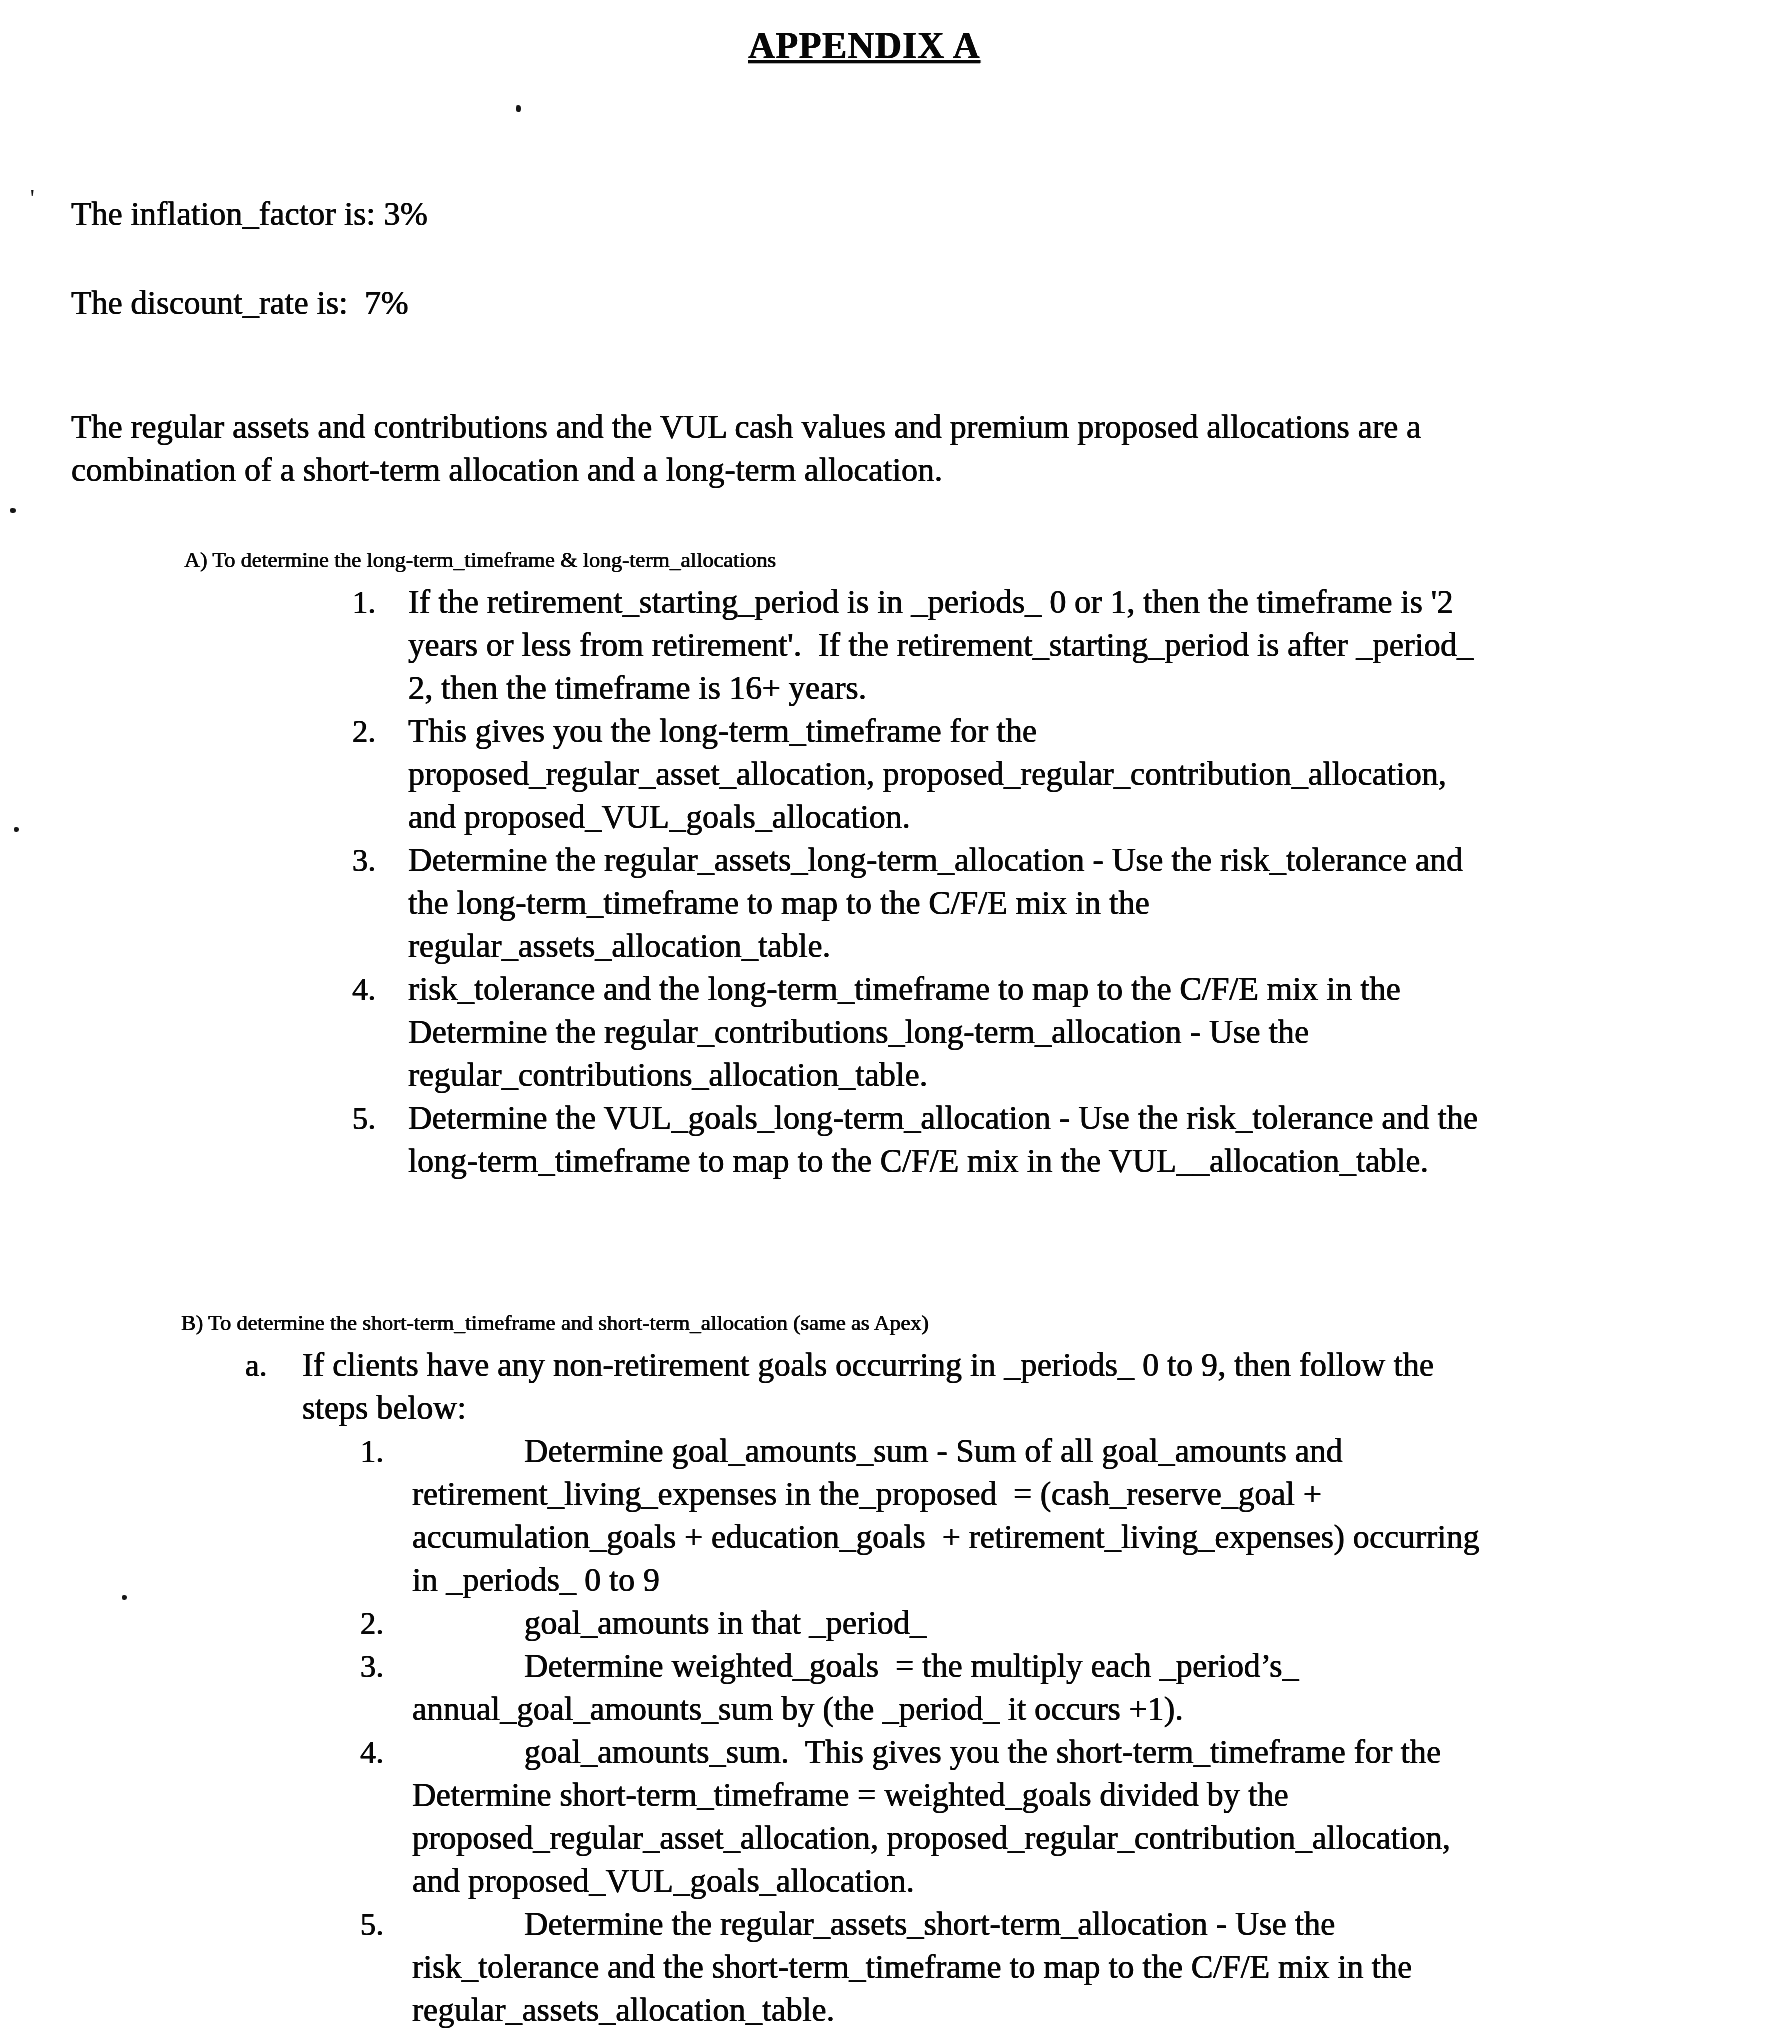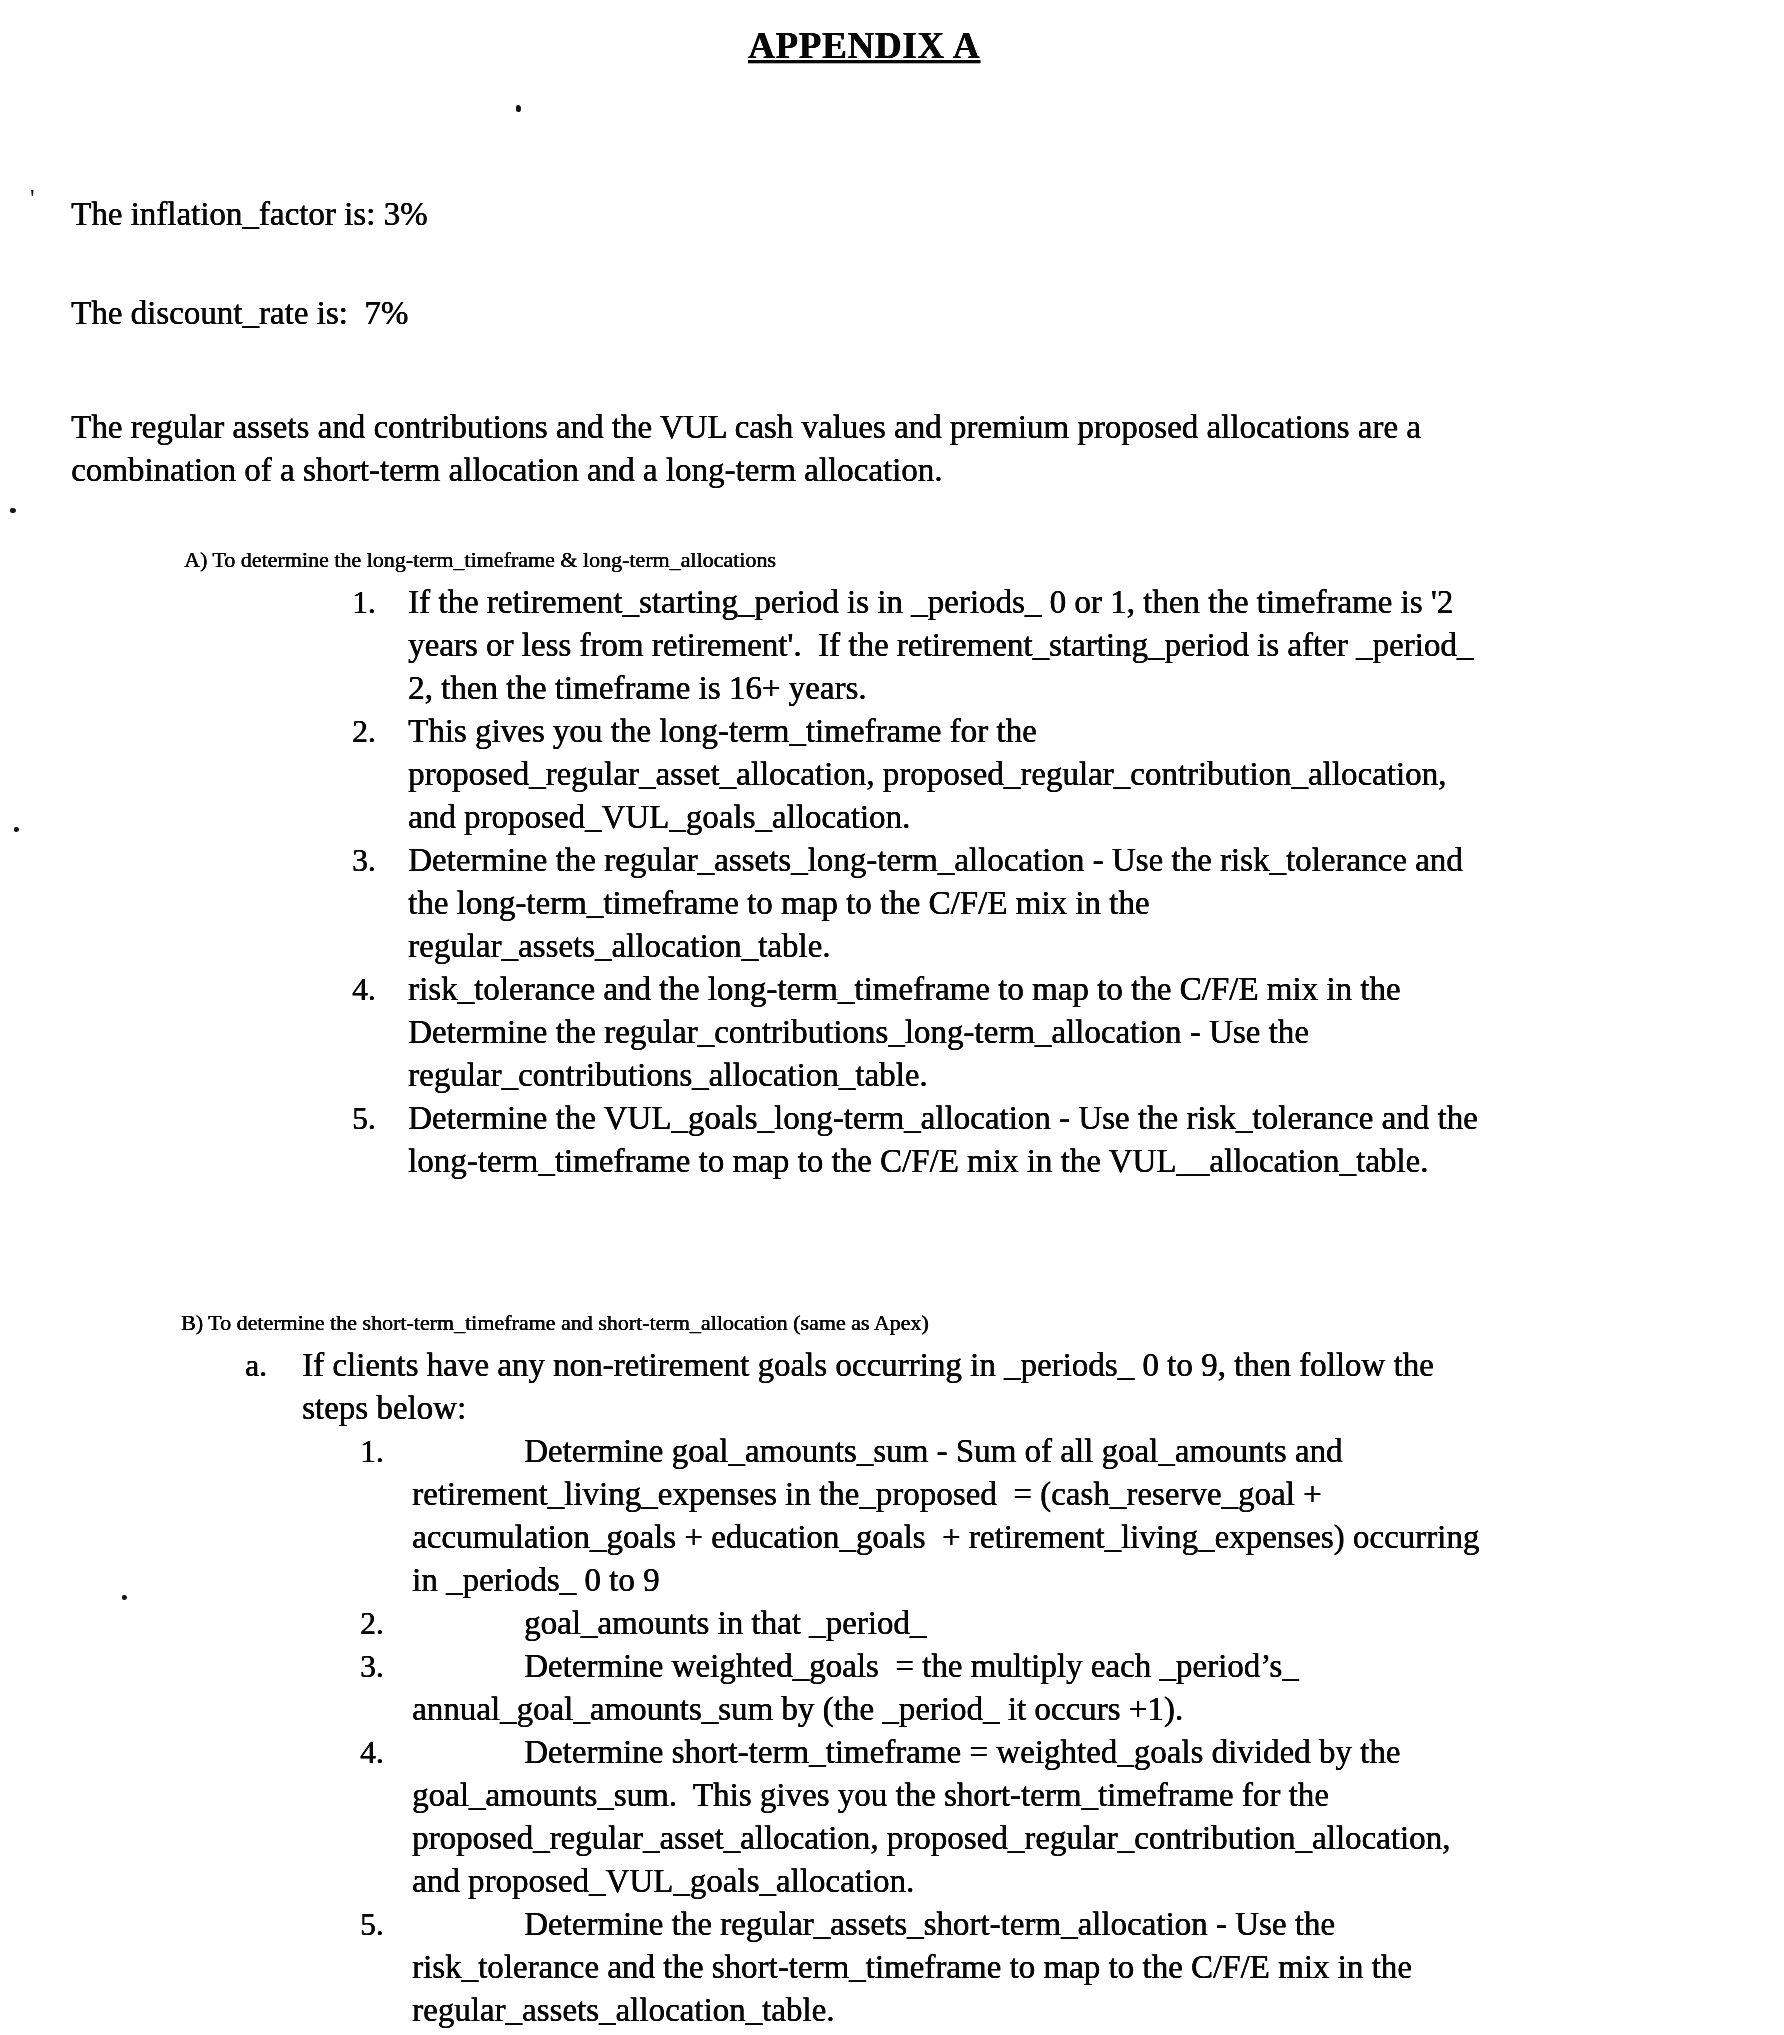--- a/index.html
+++ b/index.html
@@ -11,21 +11,21 @@
   .page{position:absolute;inset:0;background:#fff;}
   
   .ink{text-shadow:0.4px 0 0 #000, 0 0.3px 0 #000;}
   .line{white-space:pre;height:43px;line-height:43px;font-size:33px;}
   .doc-title{
     position:absolute;left:748px;top:24px;
     font-size:37px;font-weight:bold;letter-spacing:0.7px;line-height:43px;white-space:pre;text-decoration:underline;
   }
   .fact{position:absolute;left:71px;}
   .fact-1{top:193px;}
-  .fact-2{top:292px;text-align:center;}
+  .fact-2{top:282px;text-align:center;}
   .intro{position:absolute;left:71px;top:406px;}
   .section{position:absolute;left:0;right:0;}
   .section-a{top:538px;}
   .section-b{top:1276px;margin-top:25px;}
   .sec-heading{white-space:pre;height:43px;line-height:43px;font-size:22px;}
   .section-a .sec-heading{padding-left:184px;}
   .section-b .sec-heading{padding-left:181px;}
   .item{display:flex;align-items:flex-start;}
   .item .marker{flex:none;white-space:pre;height:43px;line-height:43px;font-size:31.5px;}
   .item .text{flex:1 1 auto;min-width:0;}
@@ -131,22 +131,22 @@
         <div class="item b-item">
           <div class="marker">3.</div>
           <div class="text">
             <div class="line">Determine weighted_goals  = the multiply each _period’s_</div>
             <div class="line">annual_goal_amounts_sum by (the _period_ it occurs +1).</div>
           </div>
         </div>
         <div class="item b-item">
           <div class="marker">4.</div>
           <div class="text">
+            <div class="line">goal_amounts_sum.  This gives you the short-term_timeframe for the</div>
             <div class="line">Determine short-term_timeframe = weighted_goals divided by the</div>
-            <div class="line">goal_amounts_sum.  This gives you the short-term_timeframe for the</div>
             <div class="line">proposed_regular_asset_allocation, proposed_regular_contribution_allocation,</div>
             <div class="line">and proposed_VUL_goals_allocation.</div>
           </div>
         </div>
         <div class="item b-item">
           <div class="marker">5.</div>
           <div class="text">
             <div class="line">Determine the regular_assets_short-term_allocation - Use the</div>
             <div class="line">risk_tolerance and the short-term_timeframe to map to the C/F/E mix in the</div>
             <div class="line">regular_assets_allocation_table.</div>

